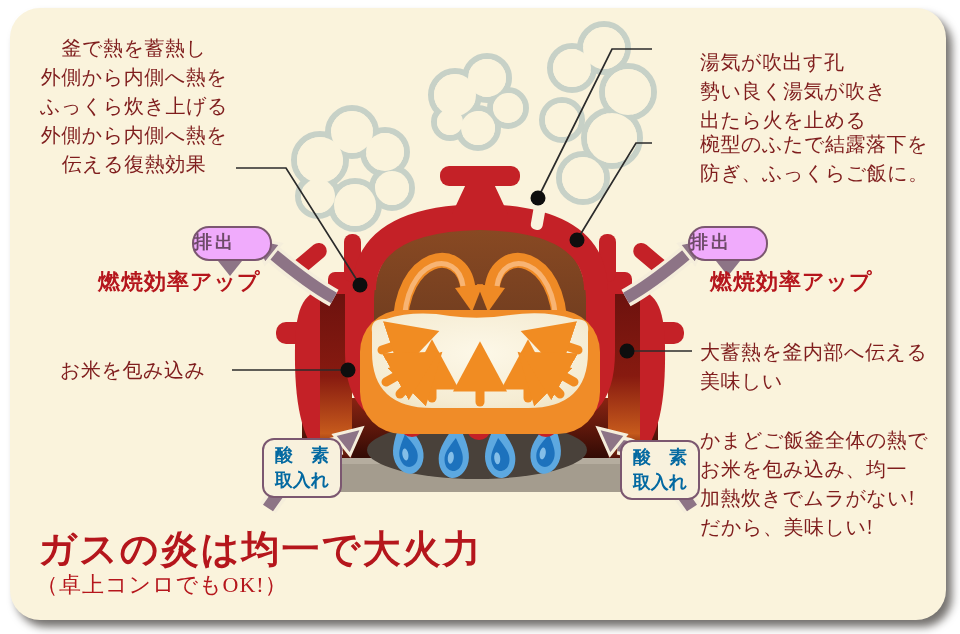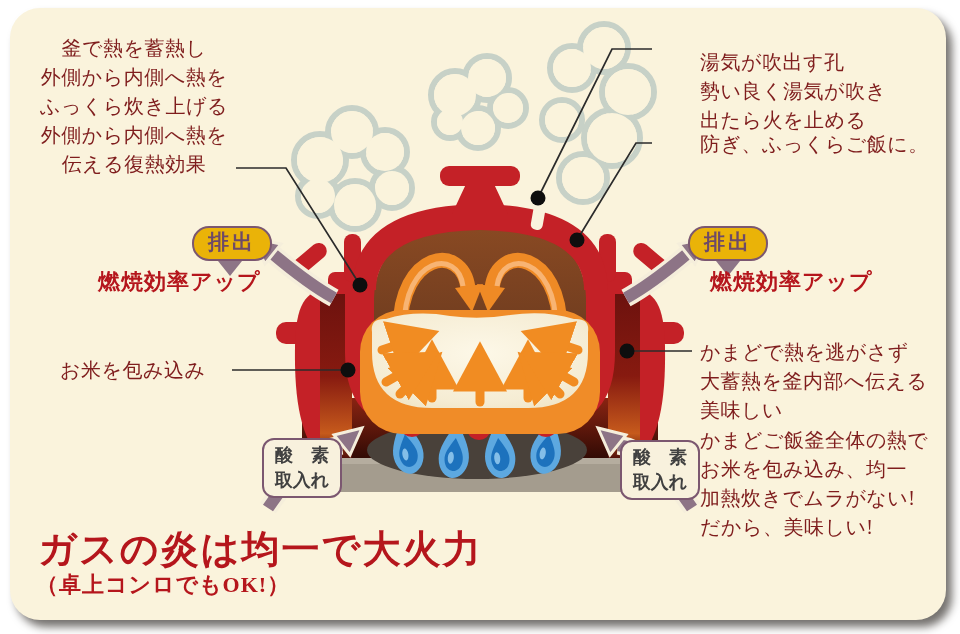--- a/index.html
+++ b/index.html
@@ -5,27 +5,27 @@
   html,body{margin:0;padding:0;background:#ffffff;}
   .stage{position:relative;width:960px;height:634px;overflow:hidden;background:#ffffff;
          font-family:"Liberation Serif","DejaVu Serif",serif;}
   .card{position:absolute;left:10px;top:8px;width:936px;height:612px;background:#faf3dc;
         border-radius:30px;box-shadow:6px 7px 9px rgba(25,20,15,.6);}
   svg.illu{position:absolute;left:0;top:0;}
   .ann{position:absolute;color:#7f1d1d;font-size:20px;line-height:29px;letter-spacing:.5px;}
   .ann div{white-space:nowrap;}
   .ann.center{text-align:center;}
   .bubble{position:absolute;width:76px;height:31px;border:2px solid #7b5770;border-radius:17px;
-          background:#eab308;color:#6d4a68;font-size:21px;font-weight:600;letter-spacing:3px;
-          text-align:center;line-height:29px;}
+          background:#f0abfc;color:#6d4a68;font-size:18px;font-weight:600;letter-spacing:3px;
+          line-height:29px;}
   .redlabel{position:absolute;color:#b5161c;font-size:22px;font-weight:bold;letter-spacing:1px;white-space:nowrap;}
   .oxybox{position:absolute;width:72px;border:2.5px solid #7b5770;border-radius:12px;background:#f8f1dd;
-          color:#404040;font-size:18px;font-weight:600;line-height:25px;text-align:center;padding:3px 2px;}
+          color:#0369a1;font-size:18px;font-weight:600;line-height:25px;text-align:center;padding:3px 2px;}
   .title{position:absolute;left:38px;top:524px;color:#b5161c;font-size:38px;font-weight:bold;letter-spacing:2px;white-space:nowrap;}
-  .subtitle{position:absolute;left:36px;top:570px;color:#b5161c;font-size:22px;font-weight:bold;letter-spacing:1px;white-space:nowrap;}
+  .subtitle{position:absolute;left:36px;top:570px;color:#b5161c;font-size:22px;font-weight:normal;letter-spacing:1px;white-space:nowrap;}
 </style>
 </head>
 <body>
 
 <div class="stage">
   <div class="card"></div>
 
   <svg class="illu" width="960" height="634" viewBox="0 0 960 634">
     <defs>
       <linearGradient id="gBand" x1="0" y1="0" x2="0" y2="1">
@@ -207,29 +207,29 @@
     <div>伝える復熱効果</div>
   </div>
 
   <div class="ann" style="left:700px;top:36px;margin-top:12px;">
     <div>湯気が吹出す孔</div>
     <div>勢い良く湯気が吹き</div>
     <div>出たら火を止める</div>
   </div>
 
   <div class="ann" style="left:700px;top:130px;">
+    <div>椀型のふたで結露落下を</div>
     <div>防ぎ、ふっくらご飯に。</div>
   </div>
 
   <div class="ann" style="left:60px;top:356px;">
     <div>お米を包み込み</div>
   </div>
 
   <div class="ann" style="left:700px;top:338px;">
-    <div>かまどで熱を逃がさず</div>
     <div>大蓄熱を釜内部へ伝える</div>
     <div>美味しい</div>
   </div>
 
   <div class="ann" style="left:700px;top:426px;">
     <div>かまどご飯釜全体の熱で</div>
     <div>お米を包み込み、均一</div>
     <div>加熱炊きでムラがない!</div>
     <div>だから、美味しい!</div>
   </div>

